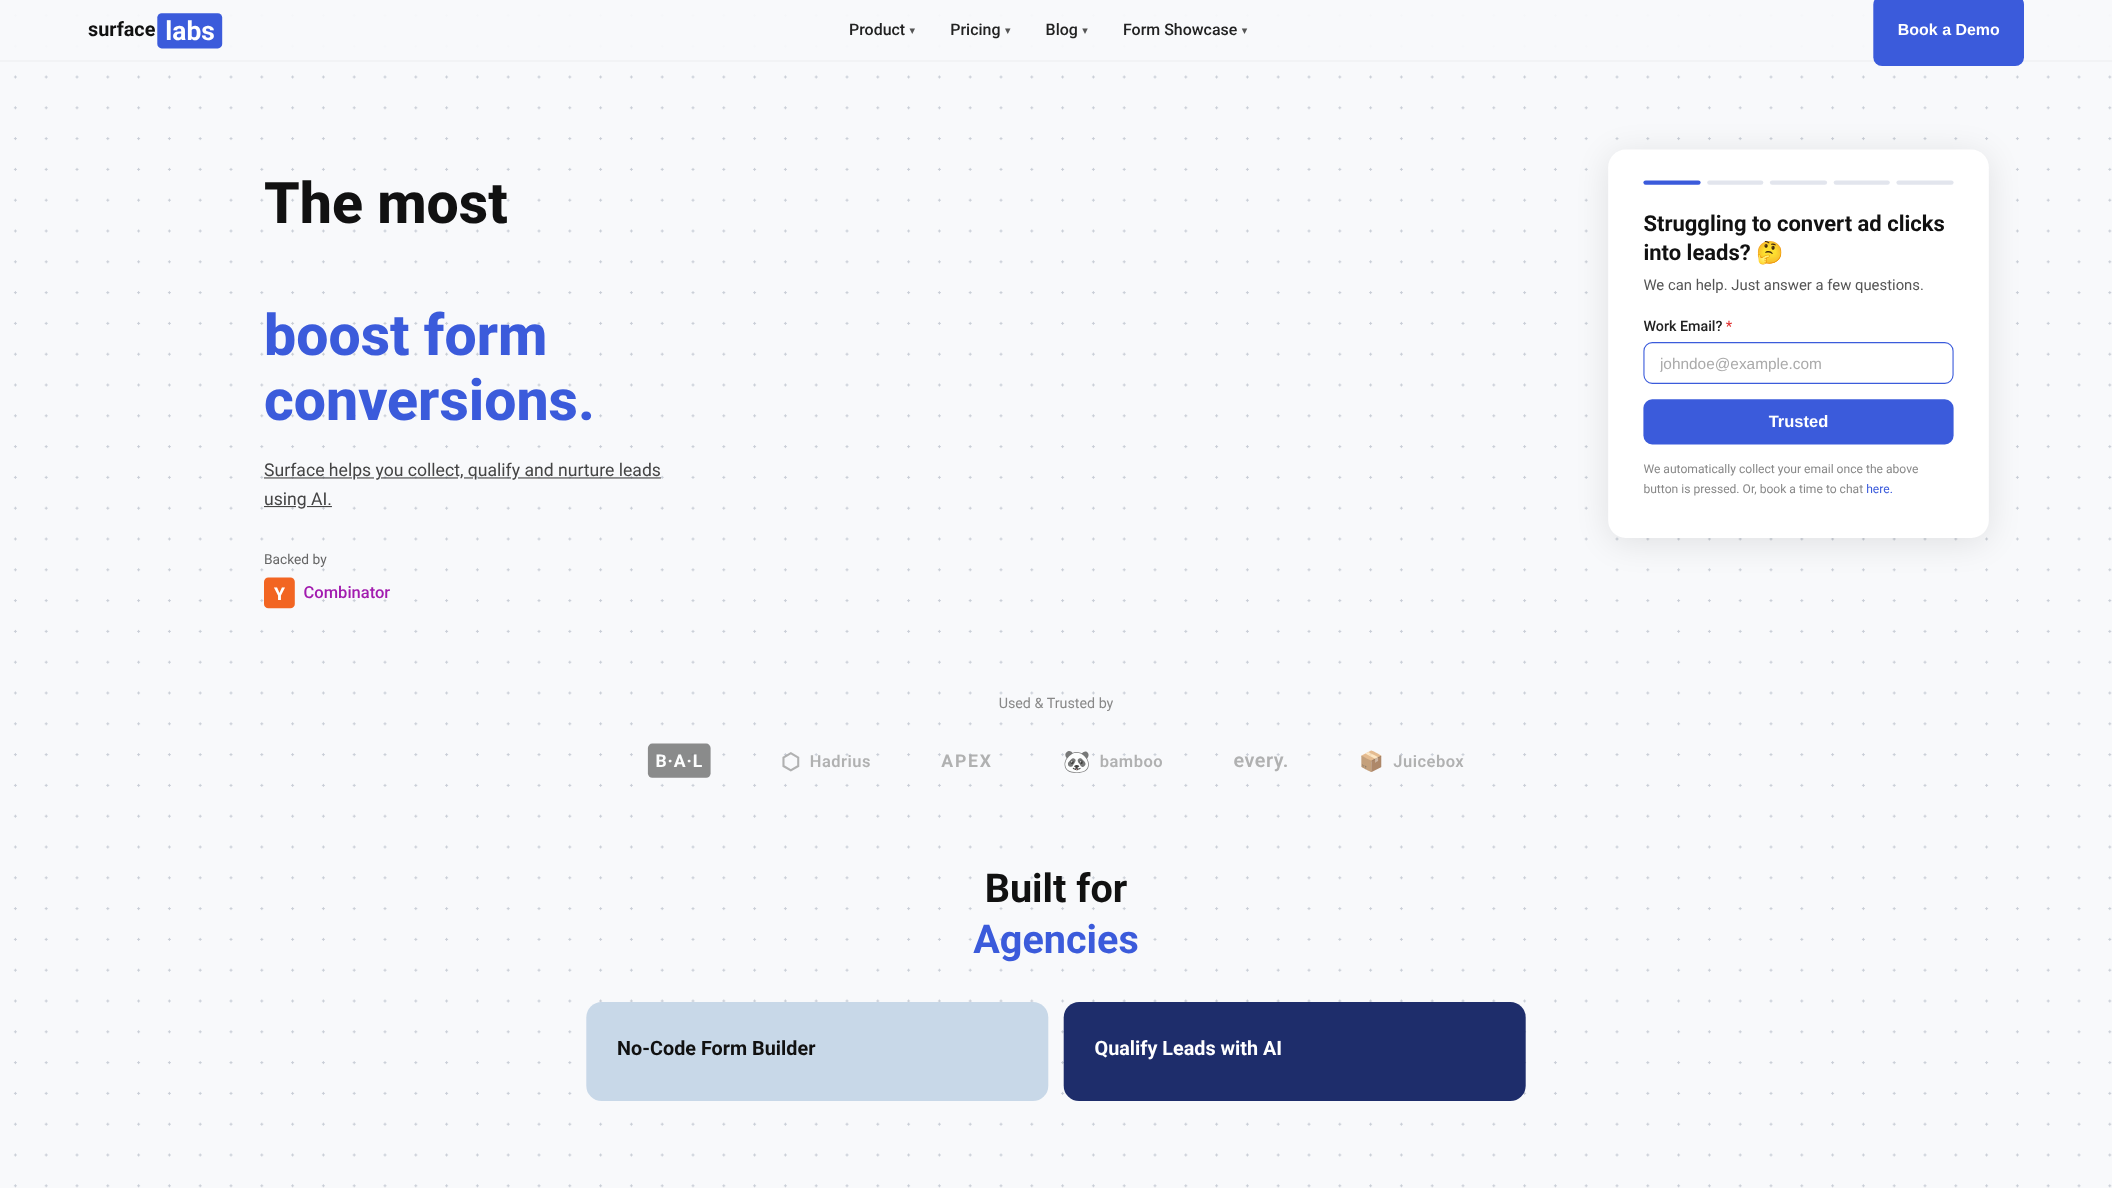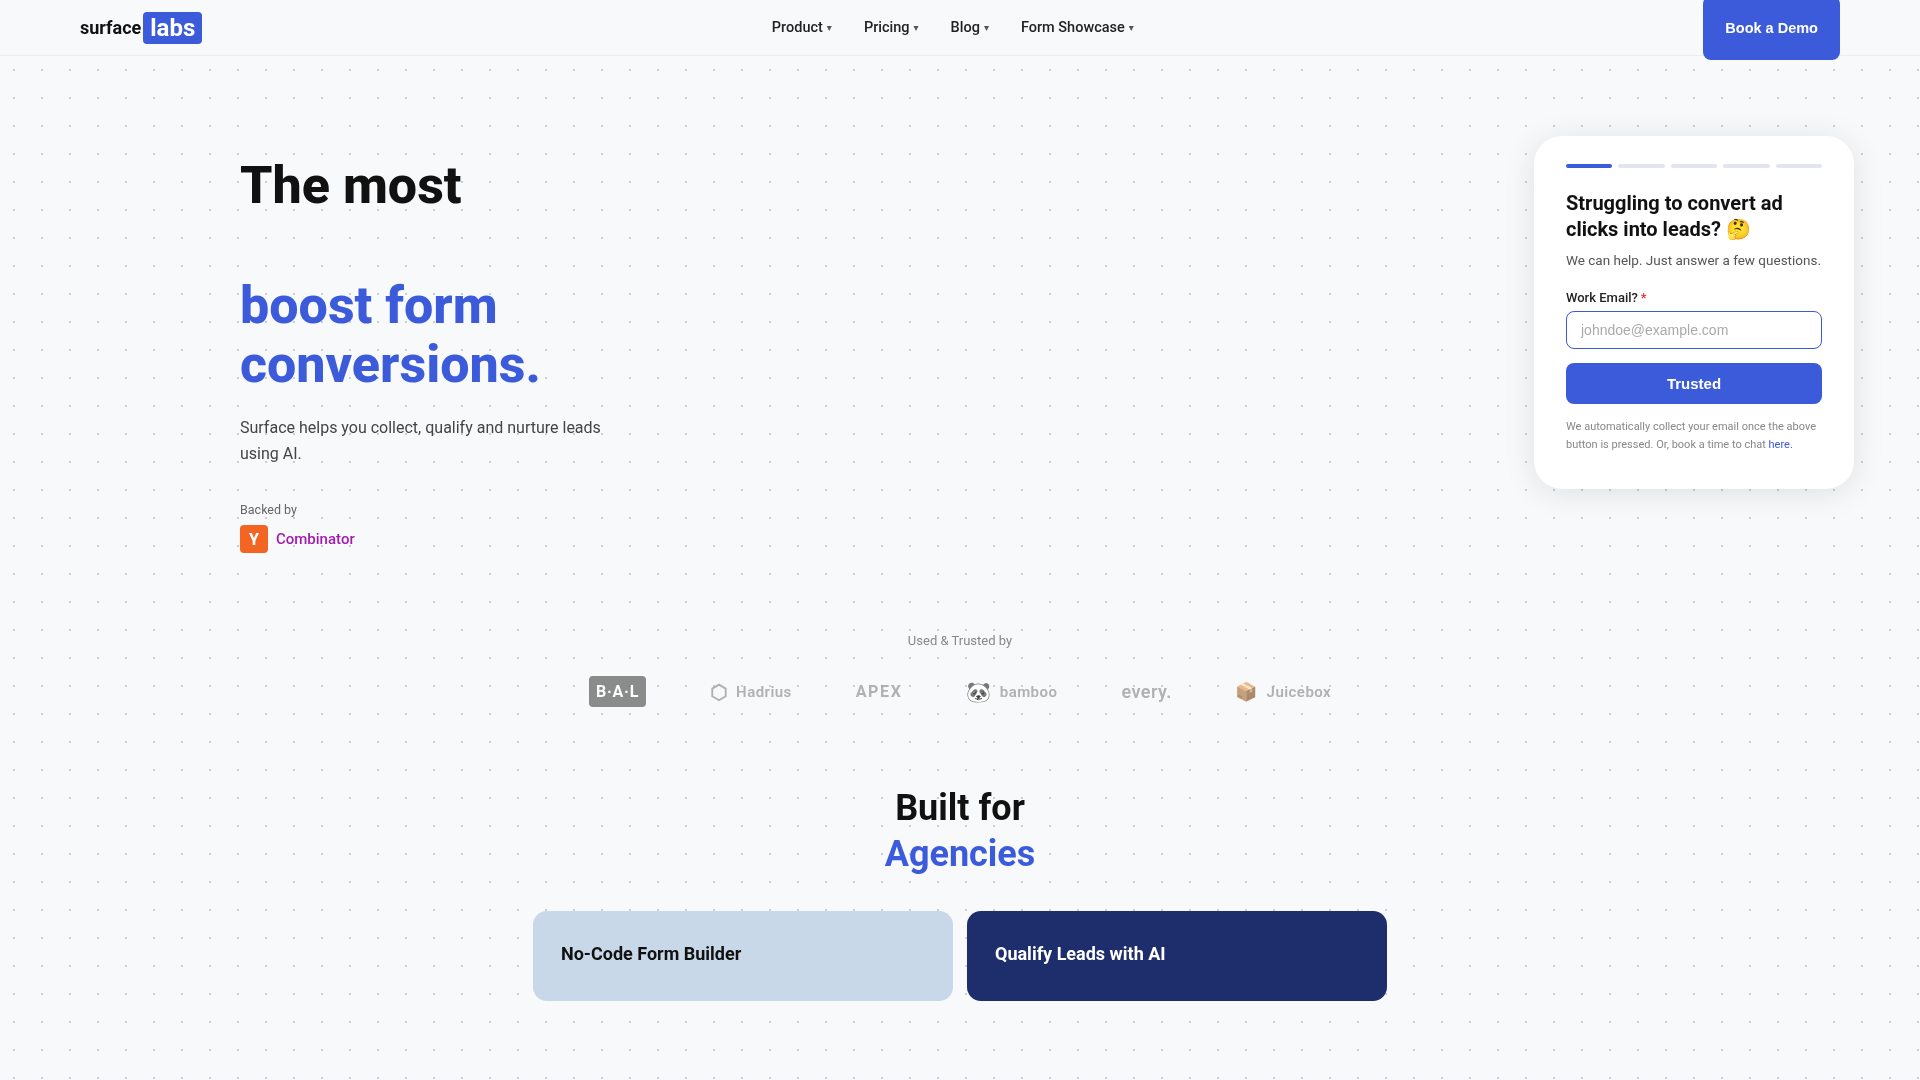--- a/index.html
+++ b/index.html
@@ -66,21 +66,21 @@
       transition: background 0.15s;
     }
 
     
     .hero {
       position: relative;
       z-index: 1;
       display: flex;
       align-items: flex-start;
       justify-content: space-between;
-      padding: 60px 66px 60px 240px;
+      padding: 60px 112px 60px 240px;
       min-height: 490px;
     }
     .hero-left {
       max-width: 520px;
       padding-top: 40px;
     }
     .hero-title {
       font-size: 52px;
       font-weight: 800;
       line-height: 1.15;
@@ -89,20 +89,21 @@
     }
     .hero-title .accent {
       color: #3b5bdb;
     }
     .hero-subtitle {
       font-size: 16px;
       color: #444;
       margin-top: 20px;
       line-height: 1.6;
       max-width: 380px;
+      text-decoration: underline;
     }
     .backed-by {
       margin-top: 36px;
     }
     .backed-label {
       font-size: 12.5px;
       color: #666;
       margin-bottom: 8px;
     }
     .yc-badge {
@@ -124,24 +125,24 @@
     }
     .yc-text {
       font-size: 15px;
       color: #a21caf;
       font-weight: 500;
     }
 
     
     .form-card {
       background: #fff;
-      border-radius: 28px;
+      border-radius: 16px;
       box-shadow: 0 4px 32px rgba(0,0,0,0.10);
       padding: 28px 32px 36px;
-      width: 320px;
+      width: 346px;
       min-width: 290px;
       margin-top: 20px;
       position: relative;
     }
     .progress-bar-container {
       display: flex;
       gap: 6px;
       margin-bottom: 22px;
     }
     .progress-seg {

